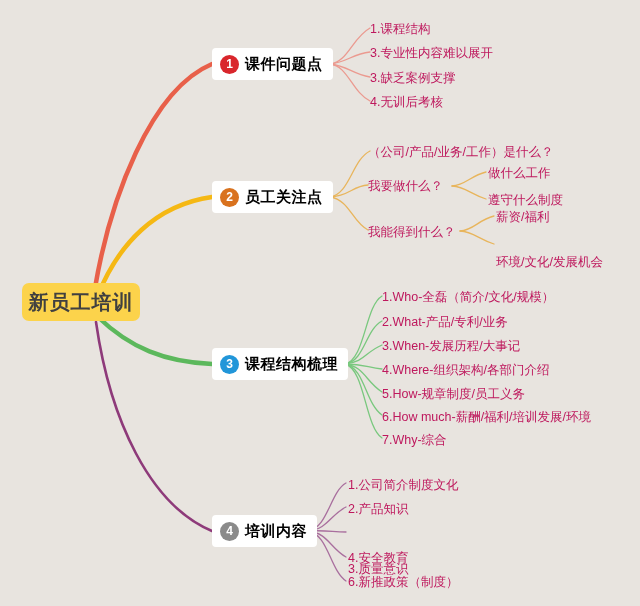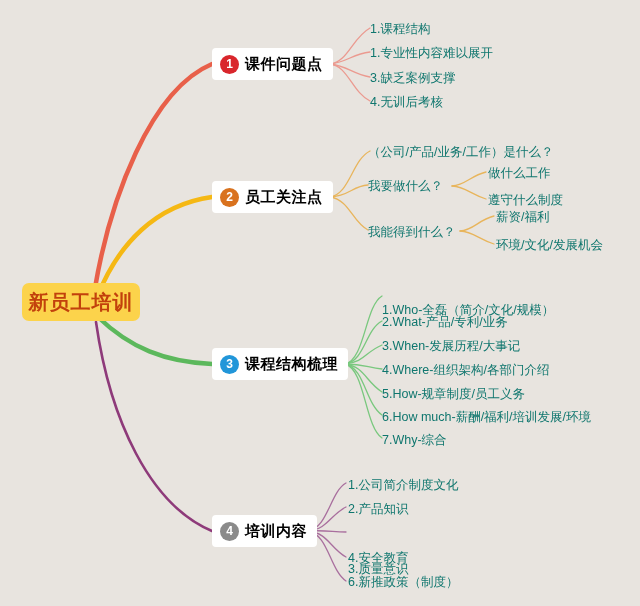--- a/index.html
+++ b/index.html
@@ -37,21 +37,21 @@
     background: #fcd34b;
     border-radius: 7px;
     display: flex;
     align-items: center;
     justify-content: center;
     z-index: 5;
   }
   .root-node .root-label {
     font-size: 20px;
     font-weight: bold;
-    color: #c2410c;
+    color: #404040;
     letter-spacing: 1px;
     line-height: 1;
   }
   
   .branch-node {
     position: absolute;
     background: #ffffff;
     border-radius: 4px;
     display: flex;
     align-items: center;
@@ -78,21 +78,21 @@
     font-size: 15px;
     font-weight: bold;
     color: #000000;
     white-space: nowrap;
     letter-spacing: 0.5px;
   }
   
   .leaf {
     position: absolute;
     font-size: 12.5px;
-    color: #0f766e;
+    color: #be185d;
     white-space: nowrap;
     line-height: 1;
     z-index: 3;
   }
   .leaf.sub {
     font-size: 12.5px;
   }
 </style>
 </head>
 <body>
@@ -146,41 +146,41 @@
 
   <div class="root-node">
     <span class="root-label">新员工培训</span>
   </div>
 
   <div class="branch-node" style="left:212px; top:48px;">
     <span class="branch-num" style="background:#d9262c;">1</span>
     <span class="branch-title">课件问题点</span>
   </div>
   <div class="leaf" style="left:370px; top:23px;">1.课程结构</div>
-  <div class="leaf" style="left:370px; top:47px;">1.专业性内容难以展开</div>
+  <div class="leaf" style="left:370px; top:47px;">3.专业性内容难以展开</div>
   <div class="leaf" style="left:370px; top:72px;">3.缺乏案例支撑</div>
   <div class="leaf" style="left:370px; top:96px;">4.无训后考核</div>
 
   <div class="branch-node" style="left:212px; top:181px;">
     <span class="branch-num" style="background:#d9721e;">2</span>
     <span class="branch-title">员工关注点</span>
   </div>
   <div class="leaf" style="left:368px; top:146px;">（公司/产品/业务/工作）是什么？</div>
   <div class="leaf" style="left:368px; top:180px;">我要做什么？</div>
   <div class="leaf sub" style="left:488px; top:167px;">做什么工作</div>
   <div class="leaf sub" style="left:488px; top:194px;">遵守什么制度</div>
   <div class="leaf" style="left:368px; top:226px;">我能得到什么？</div>
   <div class="leaf sub" style="left:496px; top:211px;">薪资/福利</div>
-  <div class="leaf sub" style="left:496px; top:239px;">环境/文化/发展机会</div>
+  <div class="leaf sub" style="left:496px; top:256px;">环境/文化/发展机会</div>
 
   <div class="branch-node" style="left:212px; top:348px;">
     <span class="branch-num" style="background:#2196d9;">3</span>
     <span class="branch-title">课程结构梳理</span>
   </div>
-  <div class="leaf" style="left:382px; top:304px;">1.Who-全磊（简介/文化/规模）</div>
+  <div class="leaf" style="left:382px; top:291px;">1.Who-全磊（简介/文化/规模）</div>
   <div class="leaf" style="left:382px; top:316px;">2.What-产品/专利/业务</div>
   <div class="leaf" style="left:382px; top:340px;">3.When-发展历程/大事记</div>
   <div class="leaf" style="left:382px; top:364px;">4.Where-组织架构/各部门介绍</div>
   <div class="leaf" style="left:382px; top:388px;">5.How-规章制度/员工义务</div>
   <div class="leaf" style="left:382px; top:411px;">6.How much-薪酬/福利/培训发展/环境</div>
   <div class="leaf" style="left:382px; top:434px;">7.Why-综合</div>
 
   <div class="branch-node" style="left:212px; top:515px;">
     <span class="branch-num" style="background:#8a8a8a;">4</span>
     <span class="branch-title">培训内容</span>

